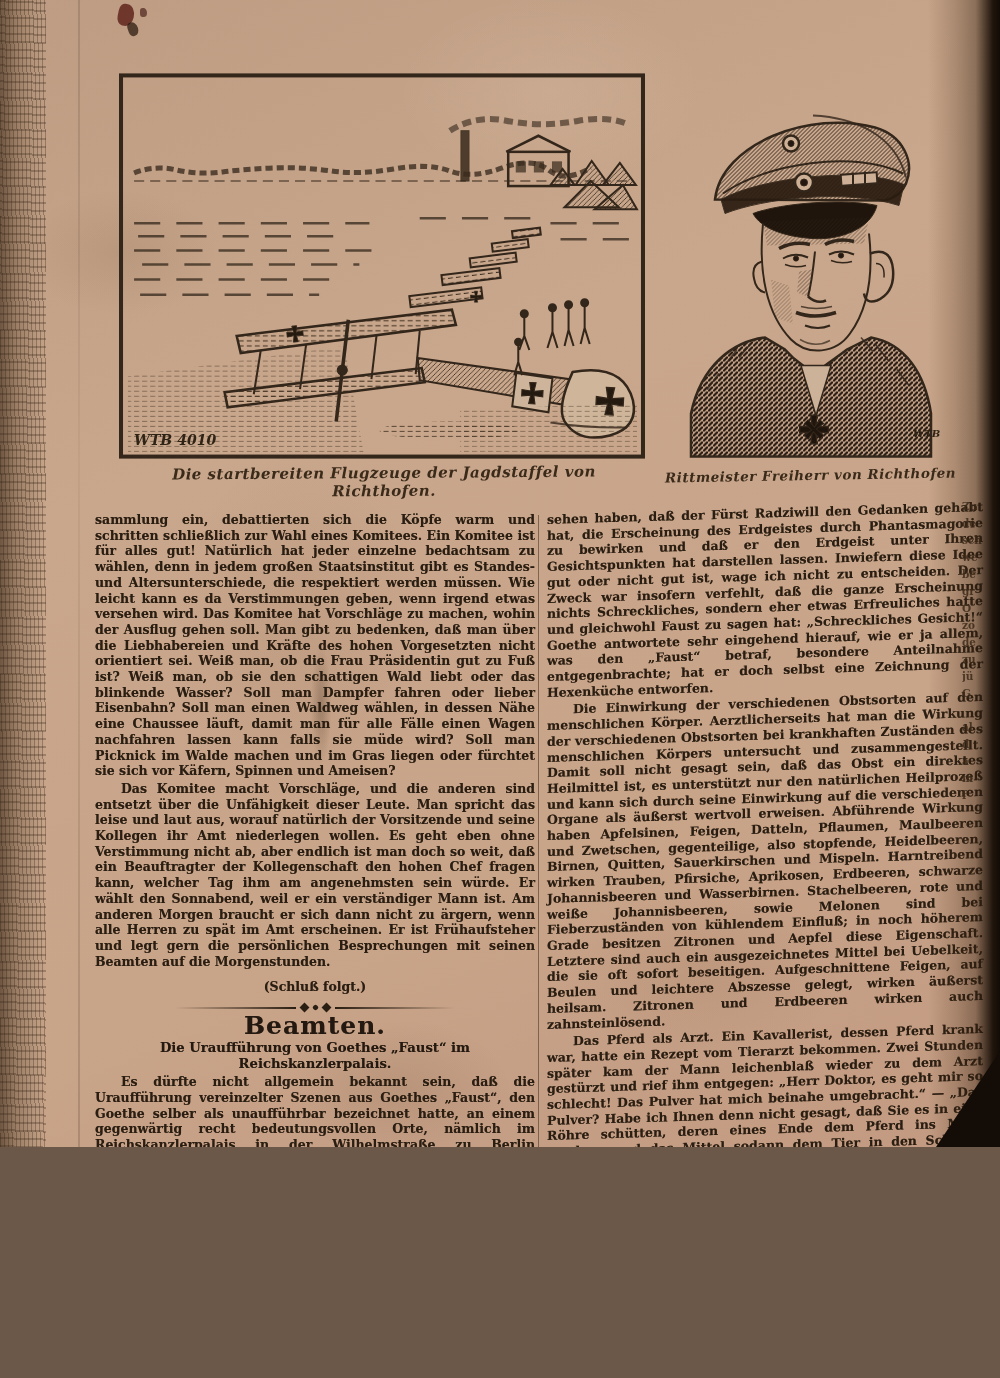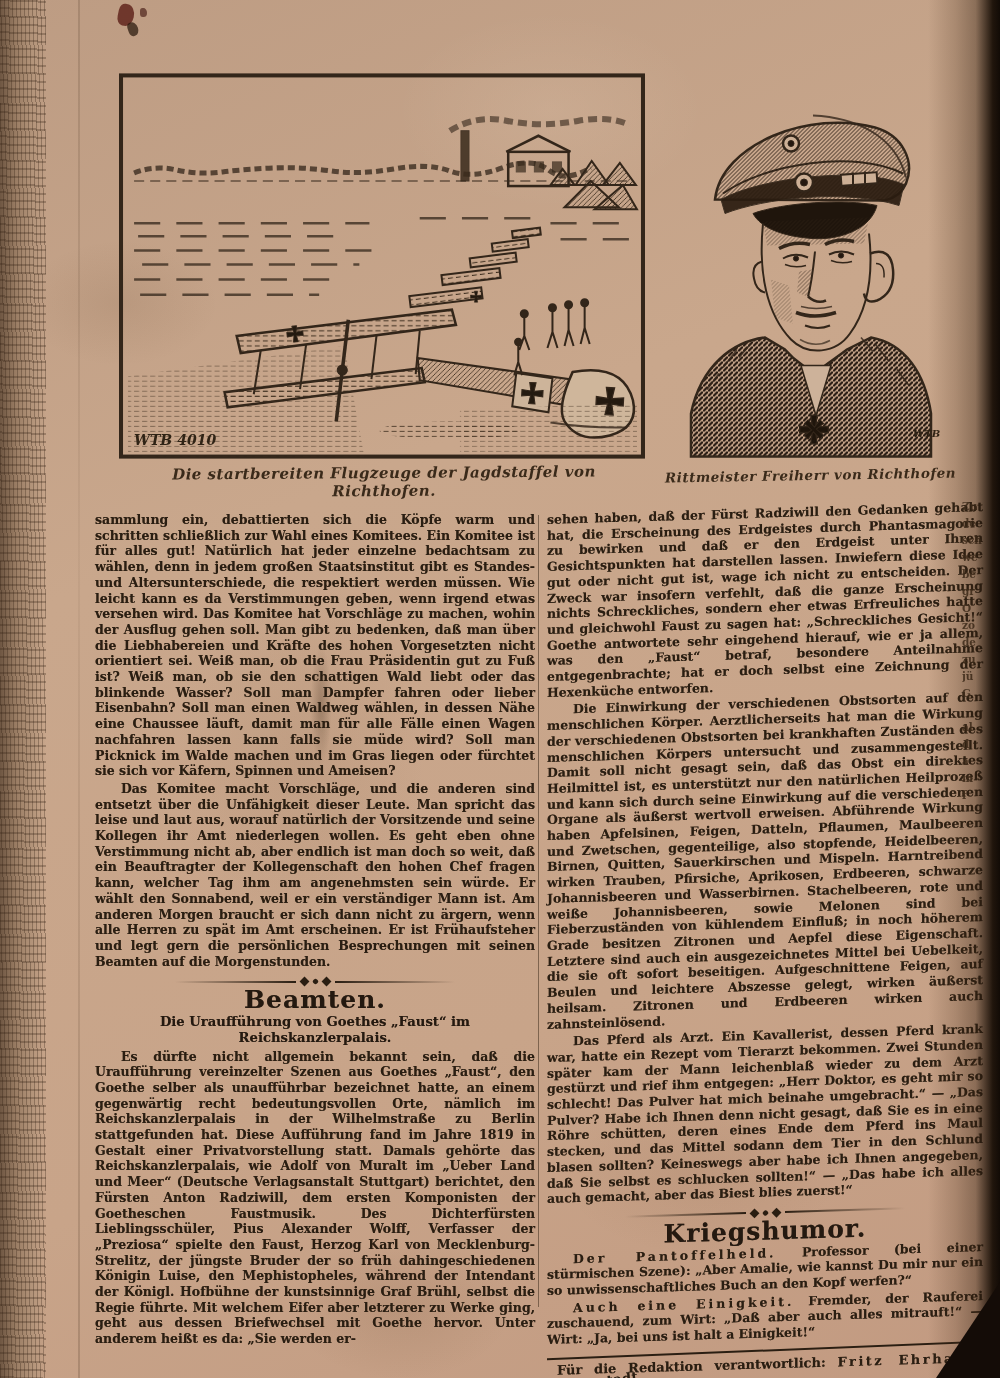--- a/index.html
+++ b/index.html
@@ -1,16 +1,16 @@
 <!DOCTYPE html>
 <html><head>
 <meta charset="utf-8">
 <style>
   html,body{margin:0;padding:0;background:#6b5848;}
-  .page{position:relative;width:1000px;height:1378px;overflow:hidden;
+  .page{position:relative;width:1000px;height:1147px;overflow:hidden;
     font-family:"DejaVu Serif",serif;
     background:linear-gradient(158deg,#bd9c83,#c9a78c 35%,#c8a489 70%,#c29a81);}
   
   .mottle{position:absolute;inset:0;pointer-events:none;background:
     radial-gradient(140px 90px at 12% 22%,rgba(92,62,36,.10),transparent 70%),
     radial-gradient(220px 140px at 55% 8%,rgba(255,240,220,.10),transparent 70%),
     radial-gradient(180px 260px at 30% 55%,rgba(90,60,34,.08),transparent 70%),
     radial-gradient(200px 120px at 70% 85%,rgba(120,80,50,.10),transparent 70%),
     radial-gradient(160px 100px at 40% 95%,rgba(90,60,35,.12),transparent 70%);}
   .edge-left{position:absolute;left:0;top:0;bottom:0;width:46px;background:
@@ -237,20 +237,21 @@
     </svg>
   </figure>
   <div class="caption cap-portrait">Rittmeister Freiherr von Richthofen</div>
 
   <div class="colrule"></div>
 
   <div class="cols">
     <div class="col col-left">
       <p>sammlung ein, debattierten sich die Köpfe warm und schritten schließlich zur Wahl eines Komitees. Ein Komitee ist für alles gut! Natürlich hat jeder einzelne bedachtsam zu wählen, denn in jedem großen Staatsinstitut gibt es Standes- und Altersunterschiede, die respektiert werden müssen. Wie leicht kann es da Verstimmungen geben, wenn irgend etwas versehen wird. Das Komitee hat Vorschläge zu machen, wohin der Ausflug gehen soll. Man gibt zu bedenken, daß man über die Liebhabereien und Kräfte des hohen Vorgesetzten nicht orientiert sei. Weiß man, ob die Frau Präsidentin gut zu Fuß ist? Weiß man, ob sie den schattigen Wald liebt oder das blinkende Wasser? Soll man Dampfer fahren oder lieber Eisenbahn? Soll man einen Waldweg wählen, in dessen Nähe eine Chaussee läuft, damit man für alle Fälle einen Wagen nachfahren lassen kann falls sie müde wird? Soll man Picknick im Walde machen und im Gras liegen oder fürchtet sie sich vor Käfern, Spinnen und Ameisen?</p>
       <p class="indent">Das Komitee macht Vorschläge, und die anderen sind entsetzt über die Unfähigkeit dieser Leute. Man spricht das leise und laut aus, worauf natürlich der Vorsitzende und seine Kollegen ihr Amt niederlegen wollen. Es geht eben ohne Verstimmung nicht ab, aber endlich ist man doch so weit, daß ein Beauftragter der Kollegenschaft den hohen Chef fragen kann, welcher Tag ihm am angenehmsten sein würde. Er wählt den Sonnabend, weil er ein verständiger Mann ist. Am anderen Morgen braucht er sich dann nicht zu ärgern, wenn alle Herren zu spät im Amt erscheinen. Er ist Frühaufsteher und legt gern die persönlichen Besprechungen mit seinen Beamten auf die Morgenstunden.</p>
+      <p class="schluss">(Schluß folgt.)</p>
       <div class="divider">
         <span class="dl"></span>
           <span class="dd"></span>
           <span class="dd sm"></span>
           <span class="dd"></span>
           <span class="dr"></span>
       </div>
       <h2 class="sect">Beamten.</h2>
       <h3 class="subhead">Die Uraufführung von Goethes „Faust“ im Reichskanzlerpalais.</h3>
       <p class="indent">Es dürfte nicht allgemein bekannt sein, daß die Uraufführung vereinzelter Szenen aus Goethes „Faust“, den Goethe selber als unaufführbar bezeichnet hatte, an einem gegenwärtig recht bedeutungsvollen Orte, nämlich im Reichskanzlerpalais in der Wilhelmstraße zu Berlin stattgefunden hat. Diese Aufführung fand im Jahre 1819 in Gestalt einer Privatvorstellung statt. Damals gehörte das Reichskanzlerpalais, wie Adolf von Muralt im „Ueber Land und Meer“ (Deutsche Verlagsanstalt Stuttgart) berichtet, den Fürsten Anton Radziwill, dem ersten Komponisten der Goetheschen Faustmusik. Des Dichterfürsten Lieblingsschüler, Pius Alexander Wolff, Verfasser der „Preziosa“ spielte den Faust, Herzog Karl von Mecklenburg-Strelitz, der jüngste Bruder der so früh dahingeschiedenen Königin Luise, den Mephistopheles, während der Intendant der Königl. Hofbühne der kunstsinnige Graf Brühl, selbst die Regie führte. Mit welchem Eifer aber letzterer zu Werke ging, geht aus dessen Briefwechsel mit Goethe hervor.  Unter anderem heißt es da: „Sie werden er-</p>

